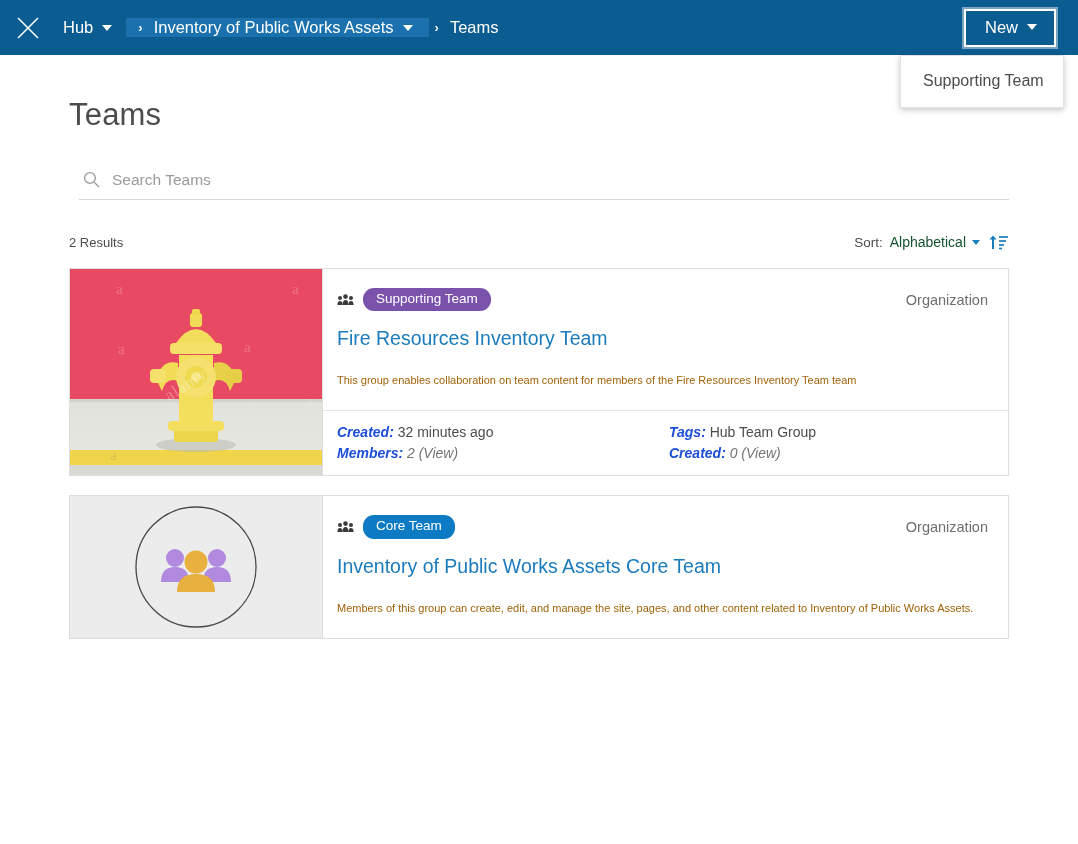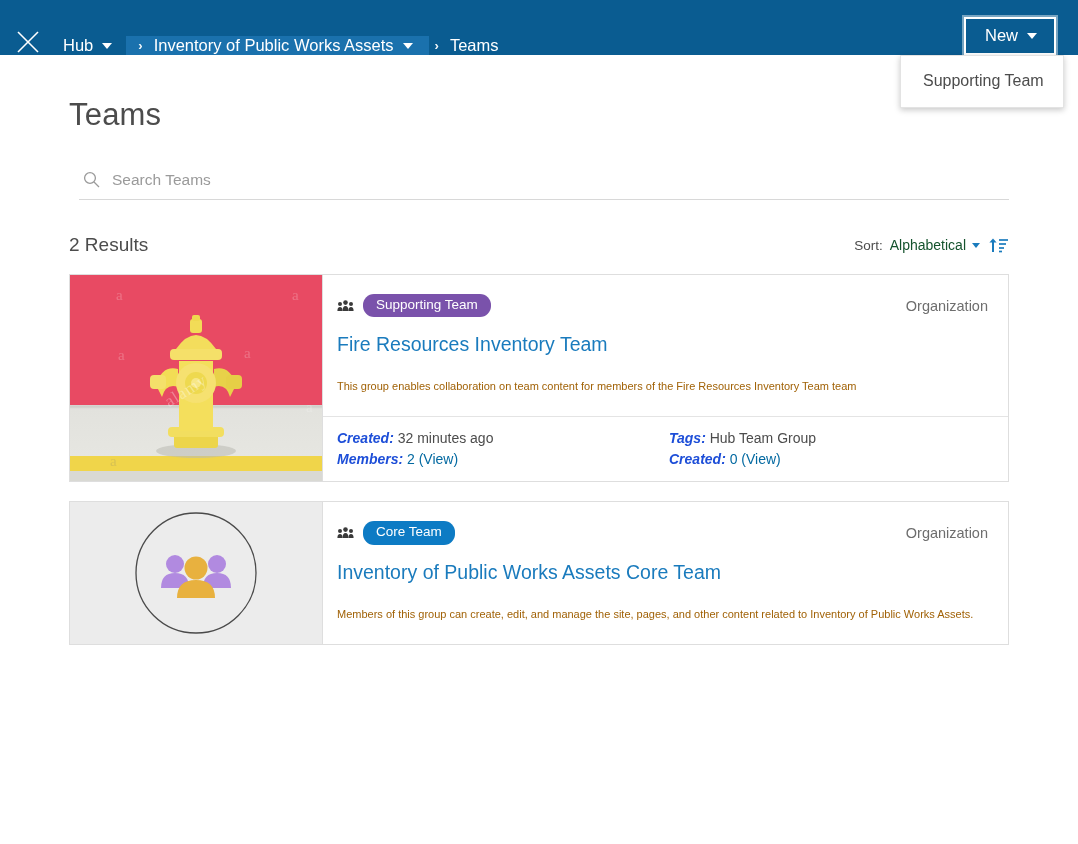--- a/index.html
+++ b/index.html
@@ -10,21 +10,21 @@
     font-family: "Liberation Sans", sans-serif;
     -webkit-font-smoothing: antialiased;
   }
 
   
   .topbar {
     position: relative;
     height: 55px;
     background: #0a5c91;
     display: flex;
-    align-items: flex-end;
+    align-items: center;
     color: #ffffff;
   }
   .close-btn {
     width: 55px;
     display: flex; align-items: center; justify-content: center;
     cursor: pointer;
   }
   .close-btn svg { display: block; }
 
   .crumb {
@@ -134,21 +134,21 @@
   }
   .search-input::placeholder { color: #9a9a9a; }
 
   
   .results-bar {
     display: flex;
     align-items: center;
     margin: 34px 0 18px 0;
   }
   .results-count {
-    font-size: 19px;
+    font-size: 13px;
     color: #4c4c4c;
   }
   .sort-area {
     margin-left: auto;
     display: flex;
     align-items: center;
     font-size: 13.5px;
     color: #4c4c4c;
   }
   .sort-label { margin-right: 7px; }
@@ -231,21 +231,21 @@
     padding: 13px 20px 14px 14px;
     display: flex;
     font-size: 14px;
     color: #4c4c4c;
   }
   .meta-col { flex: 0 0 auto; }
   .meta-col.left { width: 332px; }
   .meta-line { margin-bottom: 5px; white-space: nowrap; }
   .meta-line:last-child { margin-bottom: 0; }
   .meta-k { font-weight: 700; color: #1d4ed8; font-style: italic; }
-  .meta-link { color: #0369a1; cursor: pointer; }
+  .meta-link { color: #737373; cursor: pointer; font-style: italic; }
 
   
   .photo {
     position: absolute; inset: 0;
     background: linear-gradient(to bottom,
        #e84a63 0%, #e84a63 63%,
        #d9d9d4 63%, #cfcfc9 64%,
        #e2e2dd 65%, #e6e6e1 88%,
        #f0d54a 88%, #f0d54a 95%,
        #d9d9d4 95%, #d9d9d4 100%);

